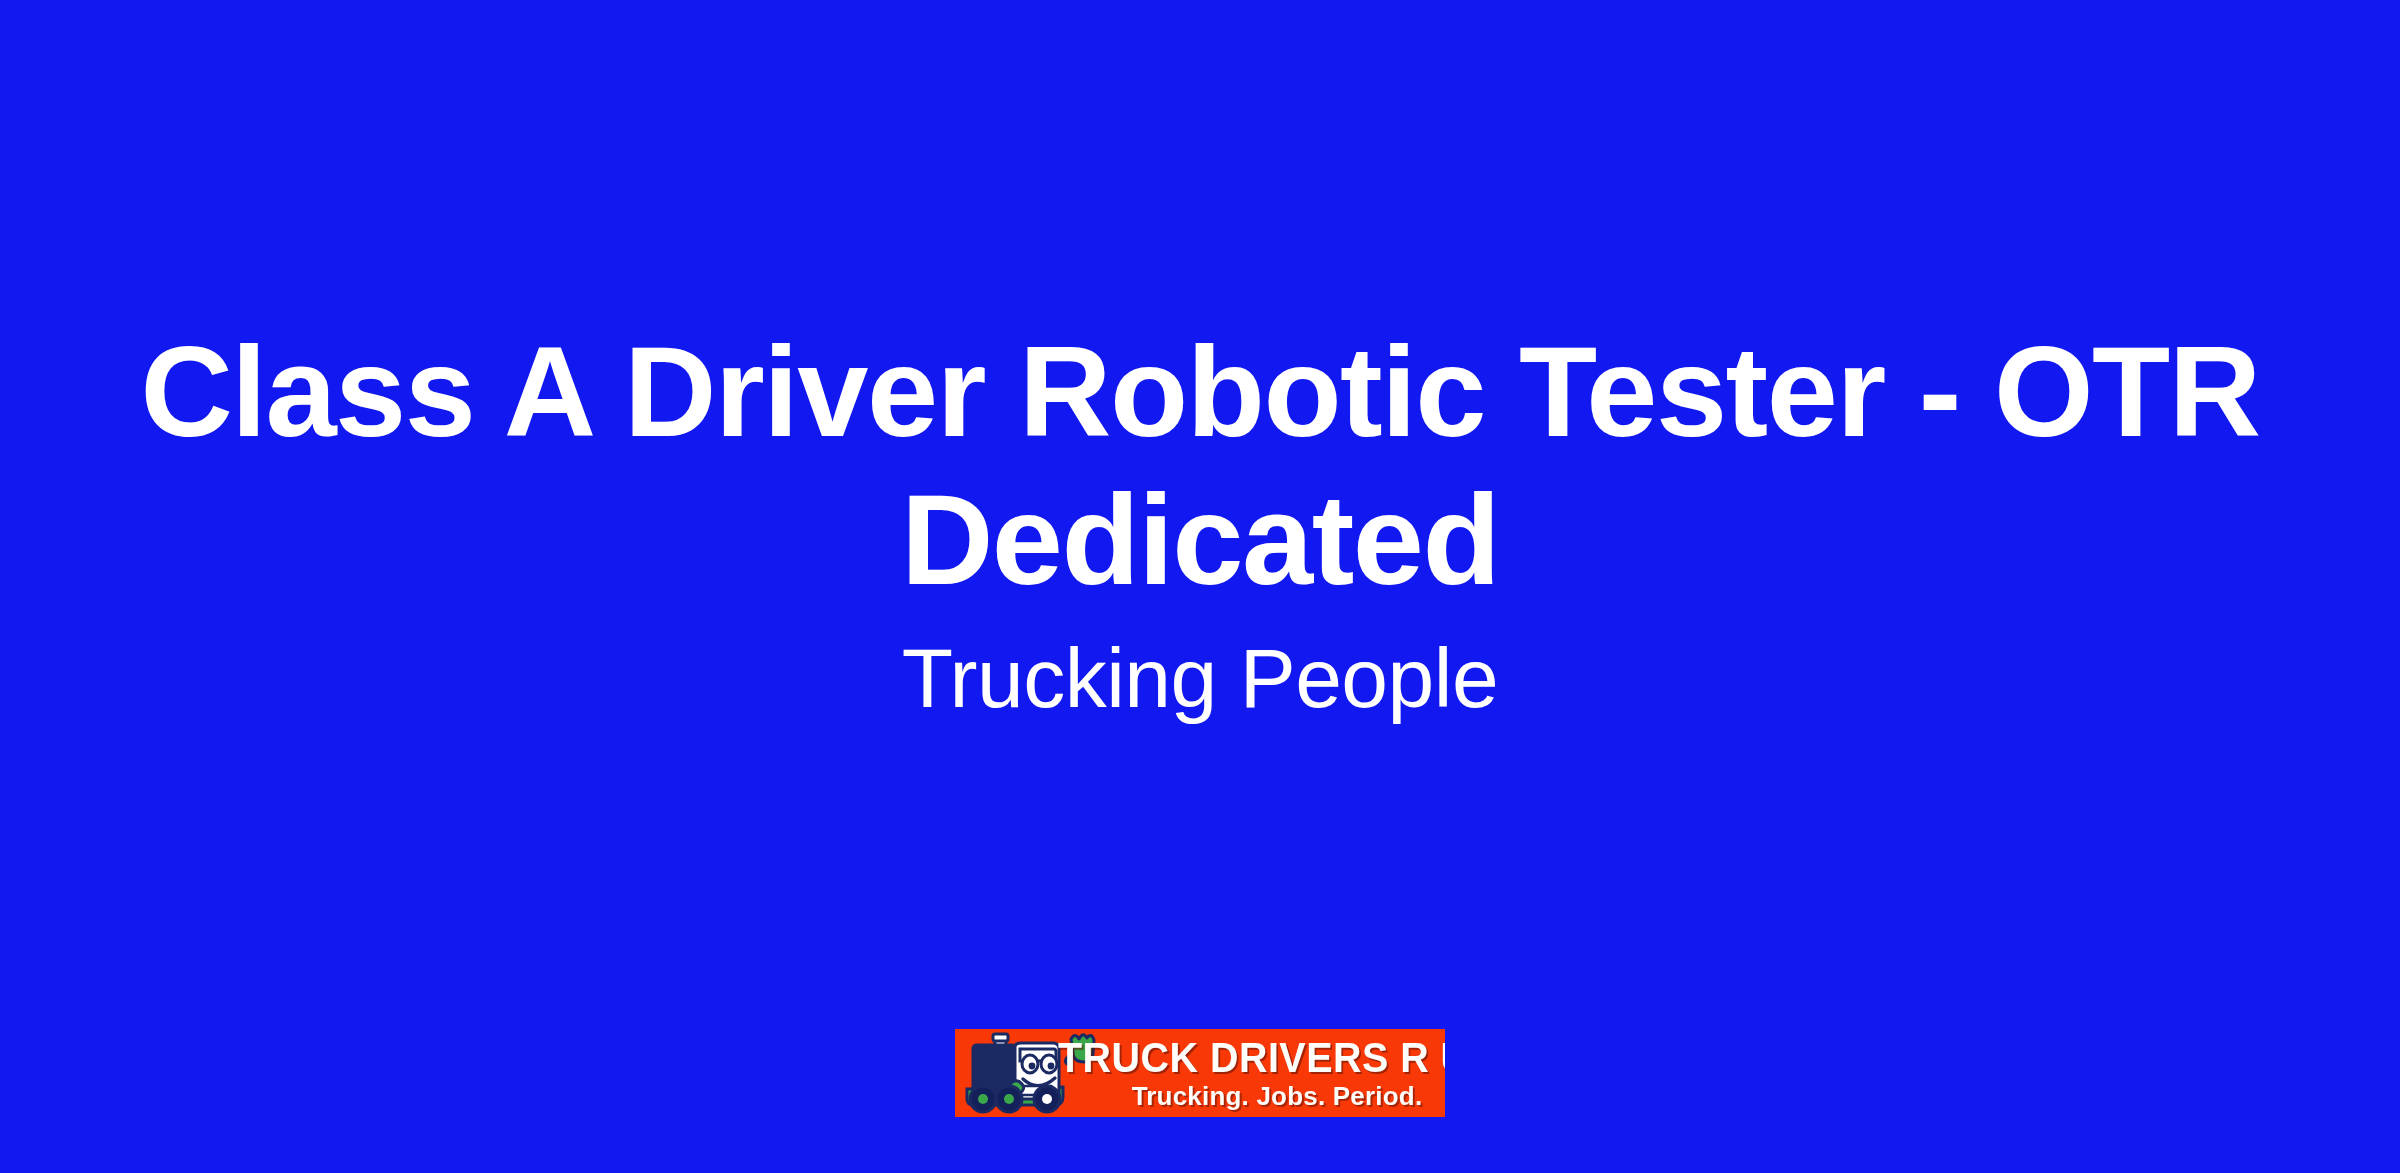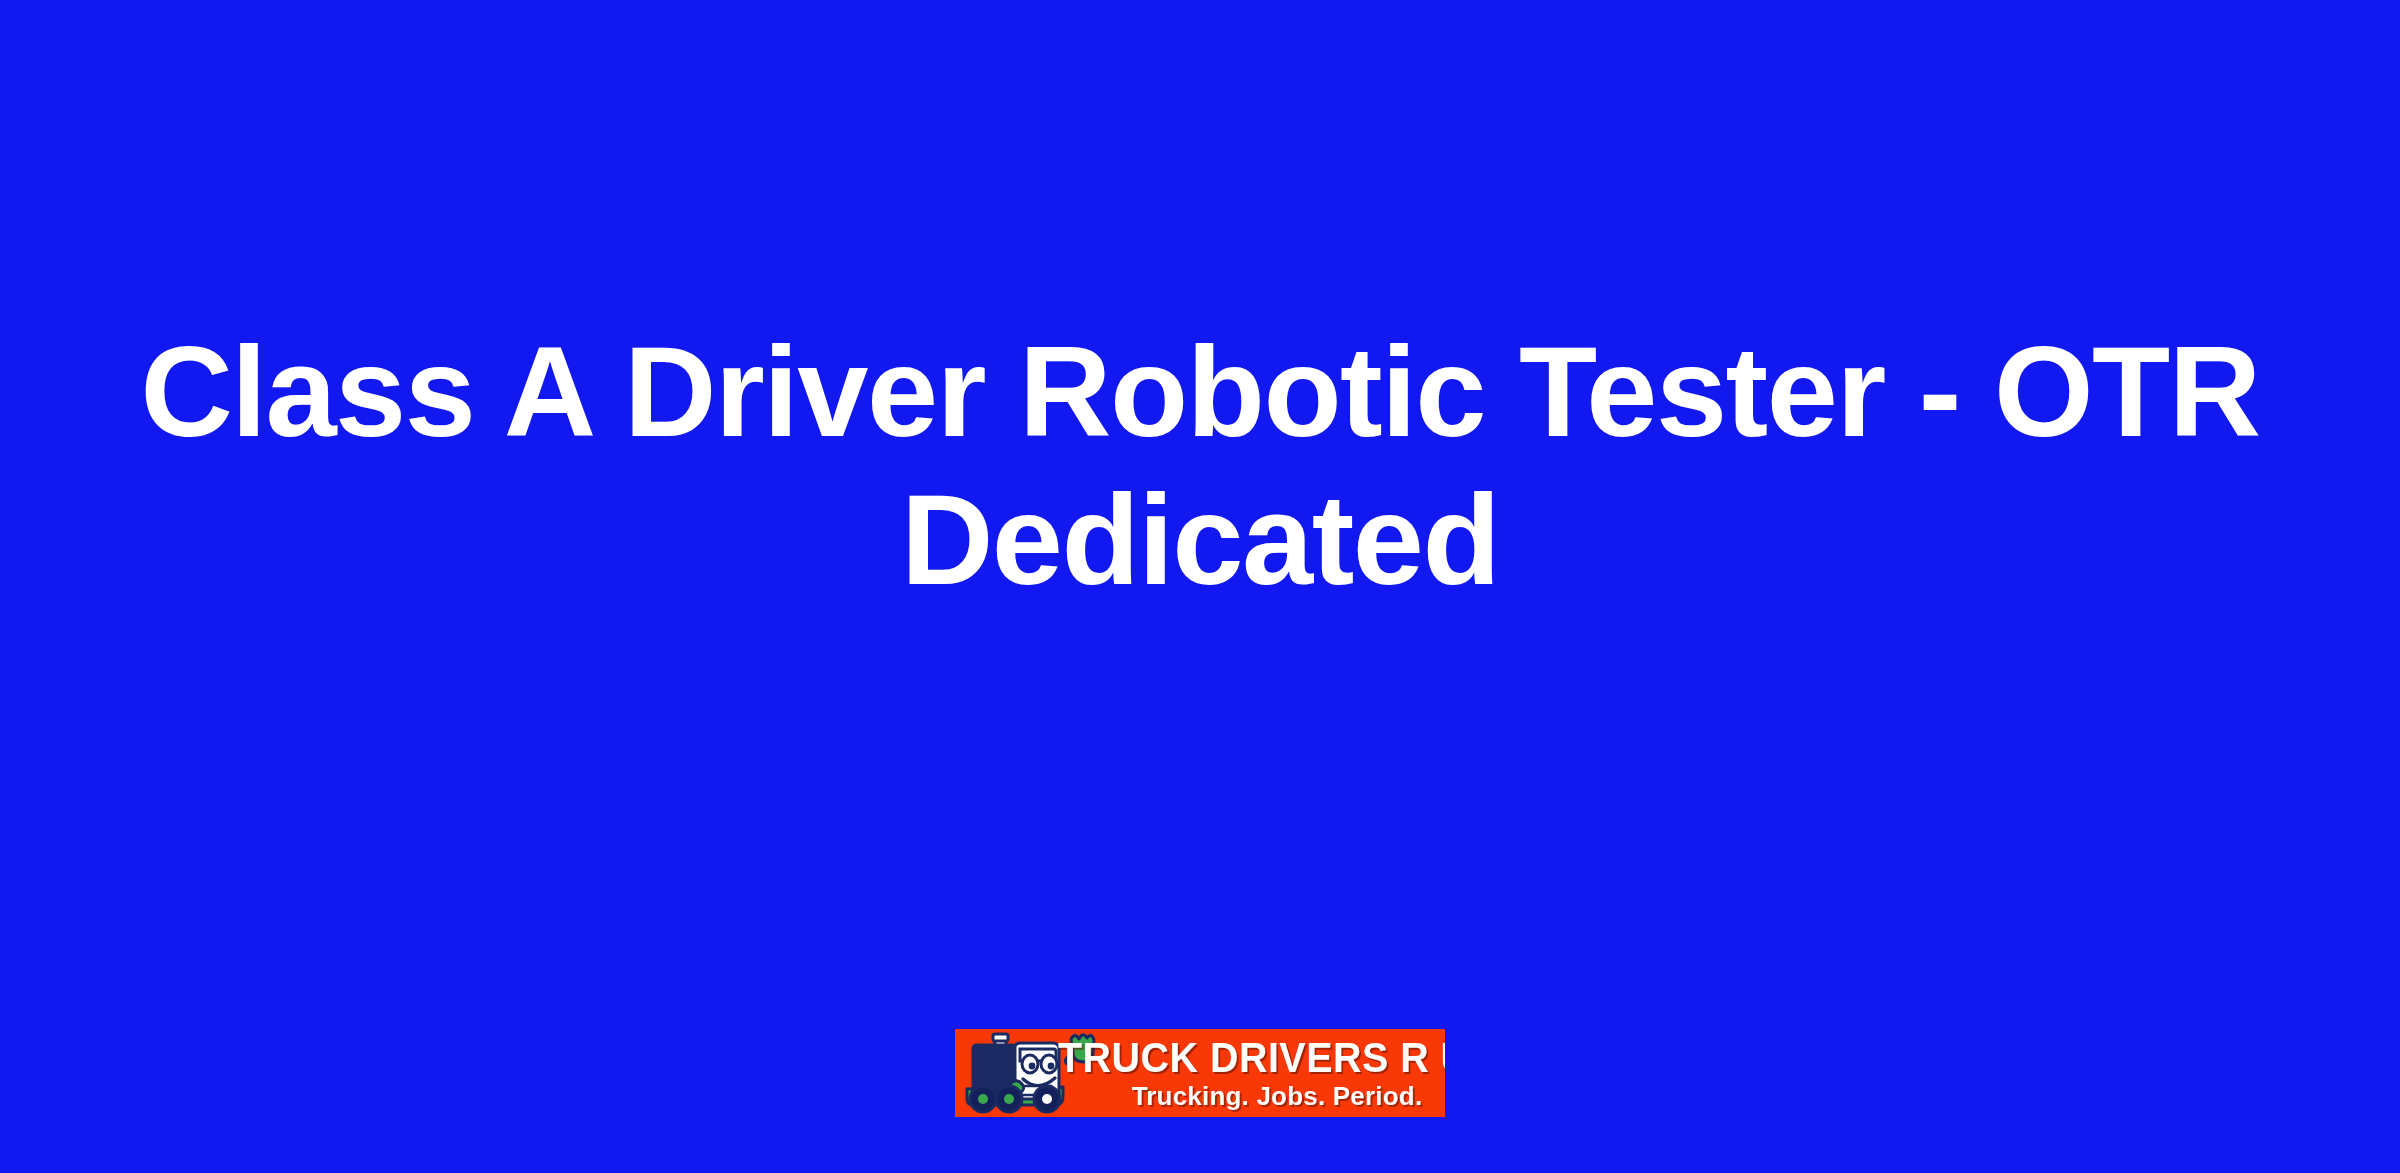--- a/index.html
+++ b/index.html
@@ -118,20 +118,21 @@
 </style>
 </head>
 <body>
 
 <div id="job-card">
 
   <div id="text-block">
 
     <h1 id="job-title">Class A Driver Robotic Tester - OTR Dedicated</h1>
 
+    <div id="company-name">Trucking People</div>
 
   </div>
 
   <div id="logo-wrap">
     <div id="logo-banner">
 
       <svg id="logo-mascot" viewBox="0 0 152 84" xmlns="http://www.w3.org/2000/svg">
 
         <path d="M8 58 L8 68 Q8 74 15 74 L96 74 Q104 74 104 66 L104 56 Z" fill="#3aa84a" stroke="#1c2a63" stroke-width="3"></path>
 

